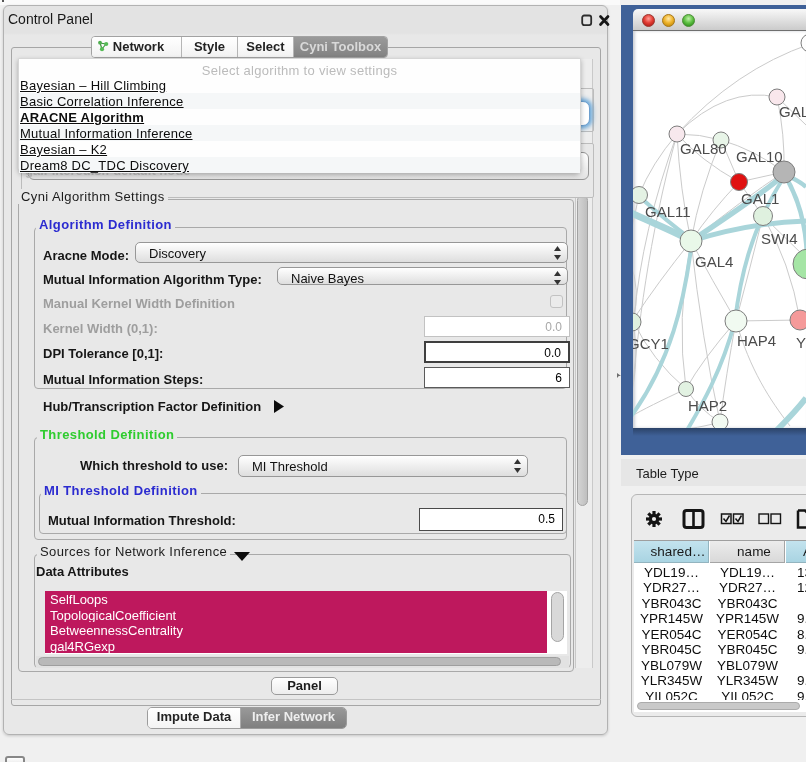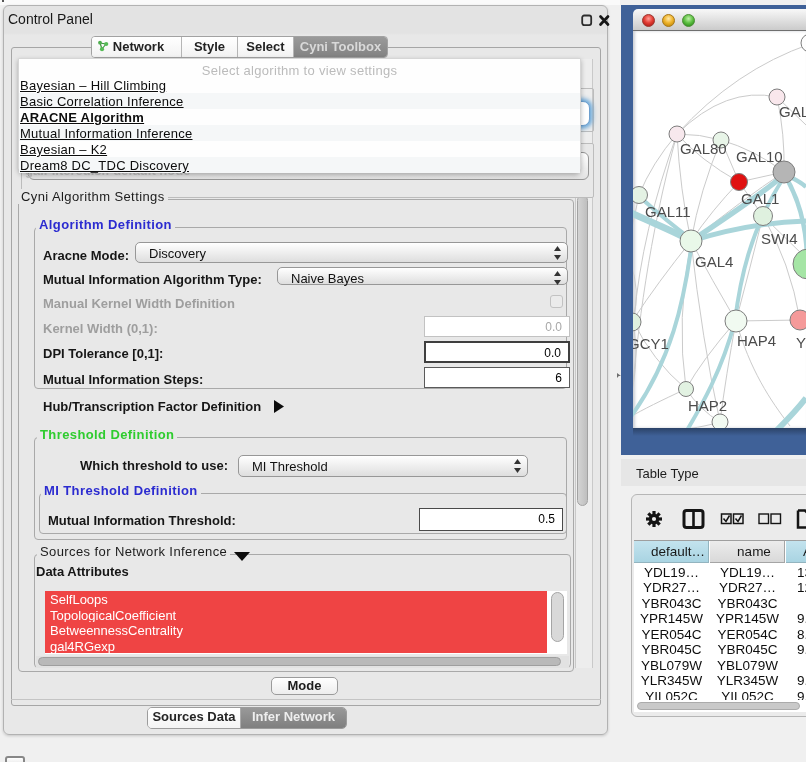--- a/index.html
+++ b/index.html
@@ -37,21 +37,21 @@
 .glab { position:absolute; background:#e8e8e8; padding:0 3px; font-size:13px; letter-spacing:0.4px; white-space:nowrap; }
 .lbl { position:absolute; font-size:13px; font-weight:bold; color:#161616; white-space:nowrap; }
 .dis { color:#9e9e9e; }
 .combo { position:absolute; background:linear-gradient(#ffffff,#dedede); border:1px solid #979797; border-radius:5px;
   font-size:13px; color:#111; }
 .combo .ctext { position:absolute; left:13px; top:3px; }
 .combo svg { position:absolute; right:5px; top:2px; }
 .tfield { position:absolute; background:#fff; font-size:12px; text-align:center;text-decoration:underline; }
 .tfield span { position:absolute; right:7px; top:3px; }
 
-.litem { position:absolute; left:0; width:502px; height:15.5px; background:#ef4444; color:#fff; font-size:13px; padding:1px 0 0 5px; }
+.litem { position:absolute; left:0; width:502px; height:15.5px; background:#be185d; color:#fff; font-size:13px; padding:1px 0 0 5px; }
 
 #apply { left:267px; top:671px; width:67px; height:18px; background:linear-gradient(#ffffff,#ededed);
   border:1px solid #9b9b9b; border-radius:5px; text-align:center; font-size:13px; font-weight:bold; color:#1d1d1d; padding-top:0; }
 
 #btabs { left:143px; top:701px; height:22px; display:flex; border:1px solid #9c9c9c; border-radius:5px; overflow:hidden; }
 #btabs .seg { height:100%; display:flex; align-items:center; justify-content:center; padding-bottom:3px;
   font-size:13px; font-weight:bold; color:#242424; border-right:1px solid #ababab; background:linear-gradient(#ffffff,#f4f4f4); }
 #btabs .seg:last-child { border-right:none; }
 #btabs .sel { background:linear-gradient(#999999,#7f7f7f); color:#eeeeee; }
 
@@ -193,24 +193,24 @@
     <div class="litem" style="top:0">SelfLoops</div>
     <div class="litem" style="top:15.5px">TopologicalCoefficient</div>
     <div class="litem" style="top:31px">BetweennessCentrality</div>
     <div class="litem" style="top:46.5px">gal4RGexp</div>
     <div class="abs" style="left:506px;top:1px;width:13px;height:50px;background:#d9d9d9;border:1px solid #a5a5a5;border-radius:7px"></div>
   </div>
   <div class="abs" style="left:32px;top:650px;width:533px;height:12px;background:#e2e2e2">
     <div class="abs" style="left:2px;top:1px;width:523px;height:9px;background:#b9b9b9;border:1px solid #9e9e9e;border-radius:5px"></div>
   </div>
 
-  <div id="apply" class="abs">Mode</div>
+  <div id="apply" class="abs">Panel</div>
   <div class="abs" style="left:7px;top:693px;width:590px;height:1px;background:#c4c4c4"></div>
   <div id="btabs" class="abs">
-    <div class="seg" style="width:93px">Sources Data</div>
+    <div class="seg" style="width:93px">Impute Data</div>
     <div class="seg sel" style="width:105px">Infer Network</div>
   </div>
 </div>
 
 <svg class="abs" style="left:616px;top:372px" width="6" height="6" viewBox="0 0 6 6">
     <path d="M1 6 L1 1 L5 4 L2.8 4 Z" fill="#6e6e6e"></path>
   </svg>
 
 <div id="netwin" class="abs">
   <div id="nettitle" class="abs">
@@ -346,21 +346,21 @@
       <rect x="79.5" y="7" width="9.5" height="9.5" stroke-width="1.5"></rect>
       <rect x="91.5" y="7" width="9.5" height="9.5" stroke-width="1.5"></rect>
       <path d="M81.5 11.5 l2.5 3 l3.5 -6" stroke-width="1.5"></path>
       <path d="M93.5 11.5 l2.5 3 l3.5 -6" stroke-width="1.5"></path>
       <rect x="117" y="7" width="9.5" height="9.5" stroke-width="1.4"></rect>
       <rect x="129" y="7" width="9.5" height="9.5" stroke-width="1.4"></rect>
       <path d="M156 3.5 h7 l4 4 M156 3.5 v17 h12" stroke-width="2.5"></path>
     </g>
   </svg>
   <div class="abs" style="left:2px;top:45px;width:183px;height:171px;background:#fff;border-top:1px solid #9e9e9e">
-    <div class="hcell" style="left:0;width:75px;background:linear-gradient(#c3e3ee,#a9d4e2);border-right:1px solid #93b4bf;border-bottom:1px solid #93b4bf;text-indent:14px">default…</div>
+    <div class="hcell" style="left:0;width:75px;background:linear-gradient(#c3e3ee,#a9d4e2);border-right:1px solid #93b4bf;border-bottom:1px solid #93b4bf;text-indent:14px">shared…</div>
     <div class="hcell" style="left:76px;width:75px;background:linear-gradient(#ececec,#d9d9d9);border-right:1px solid #a5a5a5;border-bottom:1px solid #a5a5a5;text-indent:14px">name</div>
     <div class="hcell" style="left:152px;width:31px;background:linear-gradient(#c3e3ee,#a9d4e2);border-bottom:1px solid #93b4bf;text-align:left;padding-left:17px">A</div>
     <div class="trow" style="top:23.5px">
         <span class="tcell" style="left:0;width:75px">YDL19…</span>
         <span class="tcell" style="left:76px;width:75px">YDL19…</span>
         <span class="tcell" style="left:163px;width:40px;text-align:left">13.</span>
       </div>
     <div class="trow" style="top:39px">
         <span class="tcell" style="left:0;width:75px">YDR27…</span>
         <span class="tcell" style="left:76px;width:75px">YDR27…</span>

